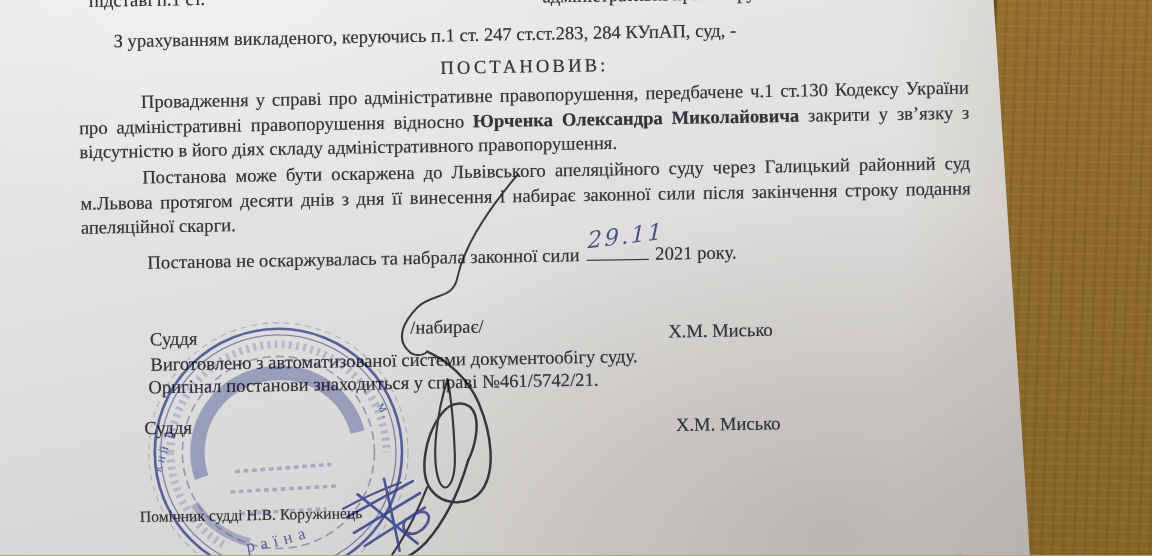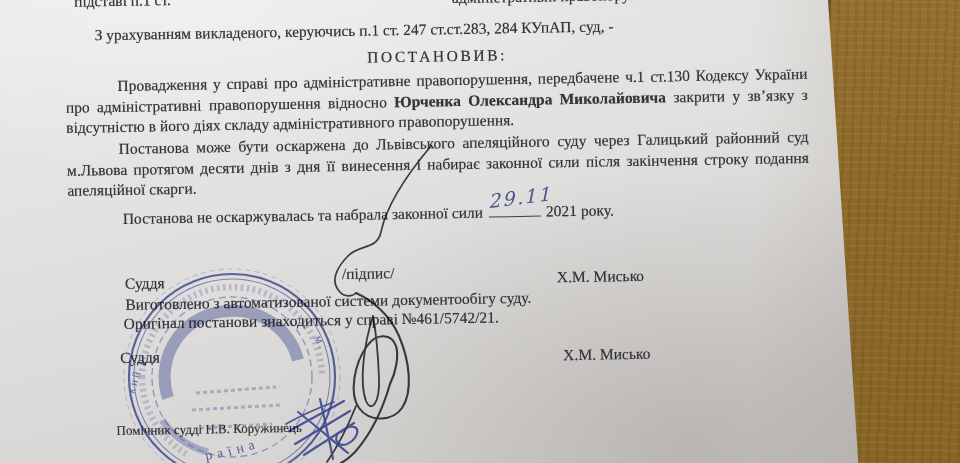--- a/index.html
+++ b/index.html
@@ -80,21 +80,21 @@
 
     <div class="heading" style="left:366px;top:55px;">ПОСТАНОВИВ:</div>
 
     <div class="para" style="left:64px;top:78px;width:742px;"><span>Провадження у справі про адміністративне правопорушення, передбачене ч.1 ст.130 Кодексу України про адміністративні правопорушення відносно </span><span class="bold">Юрченка Олександра Миколайовича</span><span> закрити у зв’язку з відсутністю в його діях складу адміністративного правопорушення.</span></div>
 
     <div class="para" style="left:64px;top:141px;width:742px;">Постанова може бути оскаржена до Львівського апеляційного суду через Галицький районний суд м.Львова протягом десяти днів з дня її винесення і набирає законної сили після закінчення строку подання апеляційної скарги.</div>
 
     <div class="line" style="left:119px;top:209px;"><span>Постанова не оскаржувалась та набрала законної сили</span><span class="date-slot"><span class="handwriting">29.11</span></span><span>2021 року.</span></div>
 
     <div class="line" style="left:120px;top:276px;">Суддя</div>
-    <div class="line" style="left:337px;top:270px;">/підпис/</div>
+    <div class="line" style="left:337px;top:270px;">/набирає/</div>
     <div class="line" style="left:552px;top:277px;">Х.М. Мисько</div>
 
     <div class="line" style="left:120px;top:297px;">Виготовлено з автоматизованої системи документообігу суду.</div>
     <div class="line" style="left:118px;top:316px;">Оригінал постанови знаходиться у справі №461/5742/21.</div>
 
     <div class="line" style="left:114px;top:350px;">Суддя</div>
     <div class="line" style="left:557px;top:355px;">Х.М. Мисько</div>
 
     <div class="line small" style="left:109px;top:423px;">Помічник судді Н.В. Коружинець</div>
   </div>

